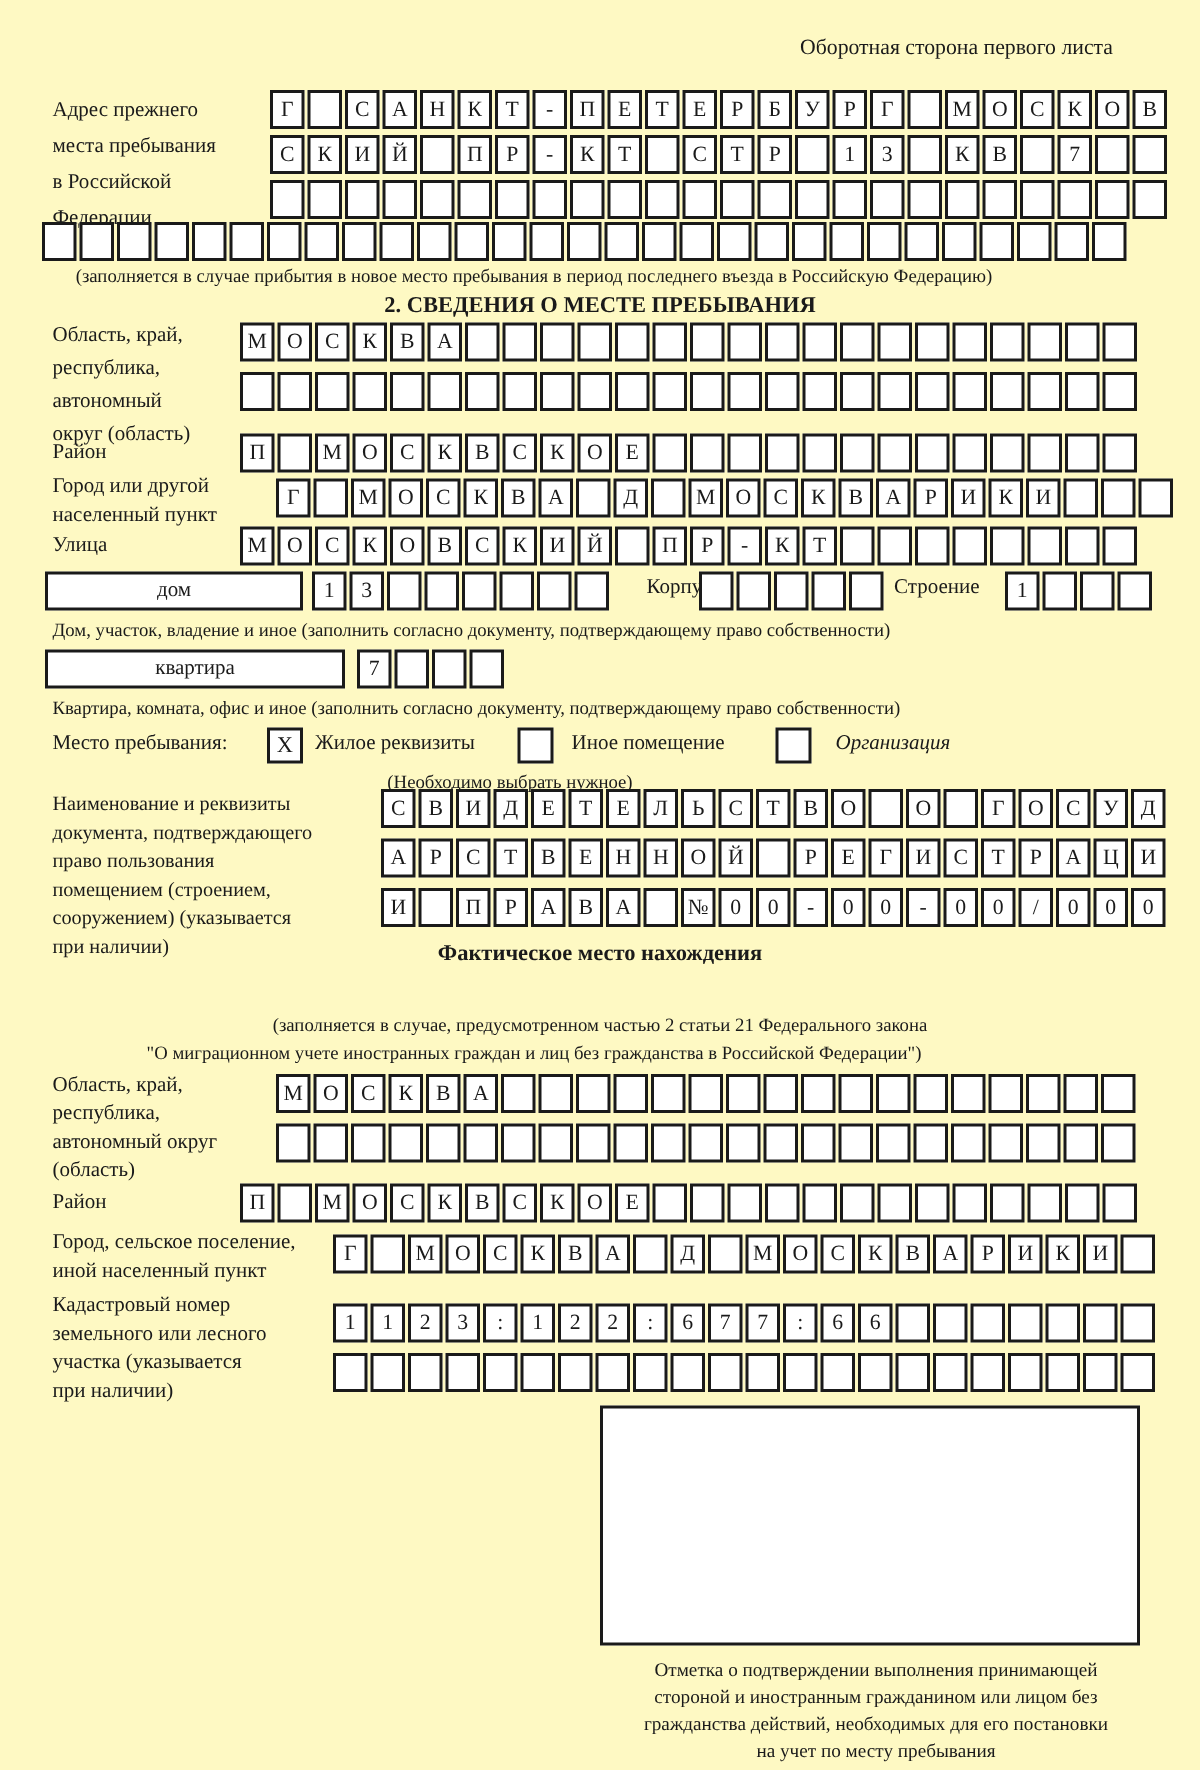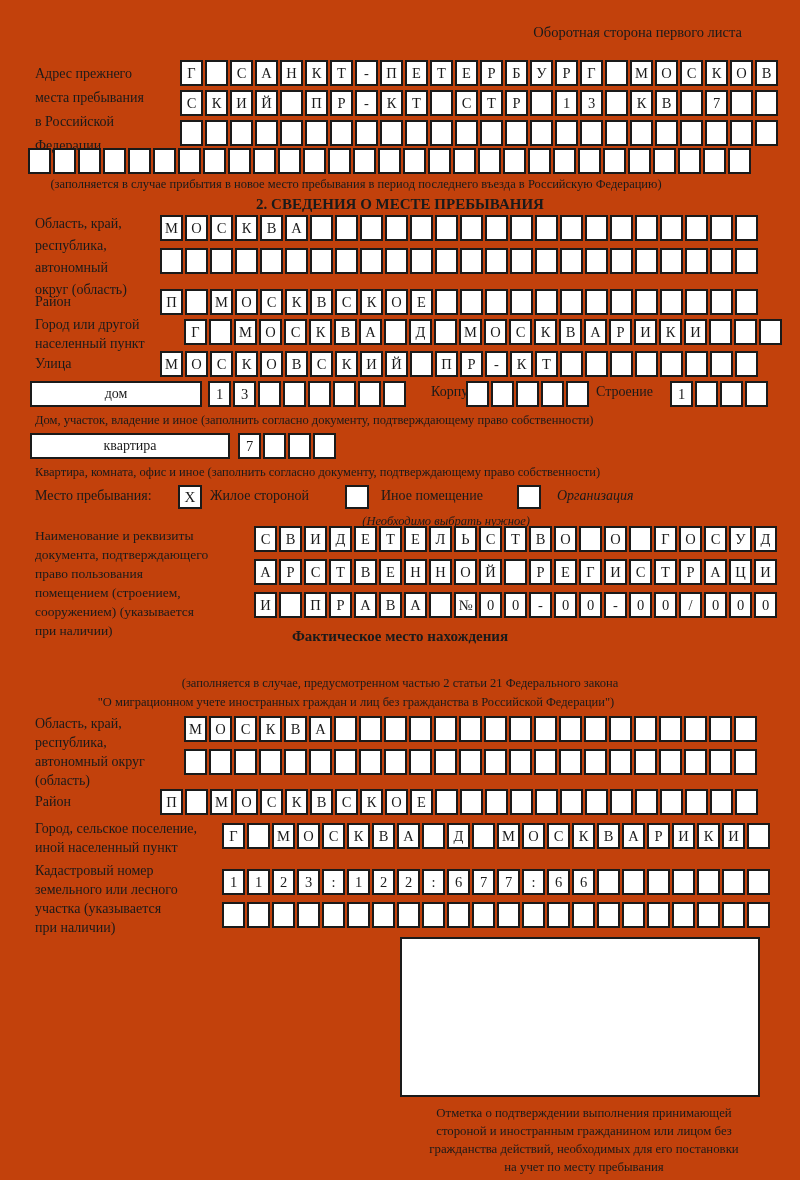--- a/index.html
+++ b/index.html
@@ -1,17 +1,17 @@
 <!DOCTYPE html>
 <html><head>
 <meta charset="utf-8">
 <style>
   html,body{margin:0;padding:0;background:#fff;}
   .page{
-    position:relative;width:800px;height:1180px;background:#c2410c;overflow:hidden;
+    position:relative;width:800px;height:1180px;background:#fef9c3;overflow:hidden;
     font-family:"Liberation Serif","DejaVu Serif",serif;color:#1a1a1a;
   }
   .abs{position:absolute;}
   .lbl{position:absolute;font-size:14px;line-height:19px;white-space:pre-line;}
   .cap{position:absolute;font-size:12.5px;white-space:pre-line;}
   .center{left:0;width:712px;text-align:center;}
   .title{position:absolute;left:0;width:800px;text-align:center;font-weight:bold;font-size:15px;}
   .boxrow{position:absolute;display:flex;gap:2px;}
   .cell{
     width:19px;height:22px;border:2px solid #1a1a1a;background:#fff;
@@ -327,26 +327,26 @@
   <div class="boxrow" style="left:238px;top:433px;">
       <span class="cell">7</span>
       <span class="cell"></span>
       <span class="cell"></span>
       <span class="cell"></span>
     </div>
   <div class="cap" style="left:35px;top:465px;">Квартира, комната, офис и иное (заполнить согласно документу, подтверждающему право собственности)</div>
 
   <div class="inline-lbl" style="left:35px;top:488px;">Место пребывания:</div>
   <div class="chk" style="left:178px;top:485px;">X</div>
-  <div class="inline-lbl" style="left:210px;top:488px;">Жилое стороной</div>
+  <div class="inline-lbl" style="left:210px;top:488px;">Жилое реквизиты</div>
   <div class="chk" style="left:345px;top:485px;"></div>
   <div class="inline-lbl" style="left:381px;top:488px;">Иное помещение</div>
   <div class="chk" style="left:517px;top:485px;"></div>
   <div class="inline-lbl" style="left:557px;top:488px;font-style:italic;">Организация</div>
-  <div class="cap" style="left:150px;top:514px;width:380px;text-align:right;font-style:italic;">(Необходимо выбрать нужное)</div>
+  <div class="cap" style="left:150px;top:514px;width:380px;text-align:center;">(Необходимо выбрать нужное)</div>
 
   <div class="lbl" style="left:35px;top:526px;font-size:13.5px;">Наименование и реквизиты
 документа, подтверждающего
 право пользования
 помещением (строением,
 сооружением) (указывается
 при наличии)</div>
   <div class="boxrow" style="left:254px;top:526px;">
       <span class="cell">С</span>
       <span class="cell">В</span>

